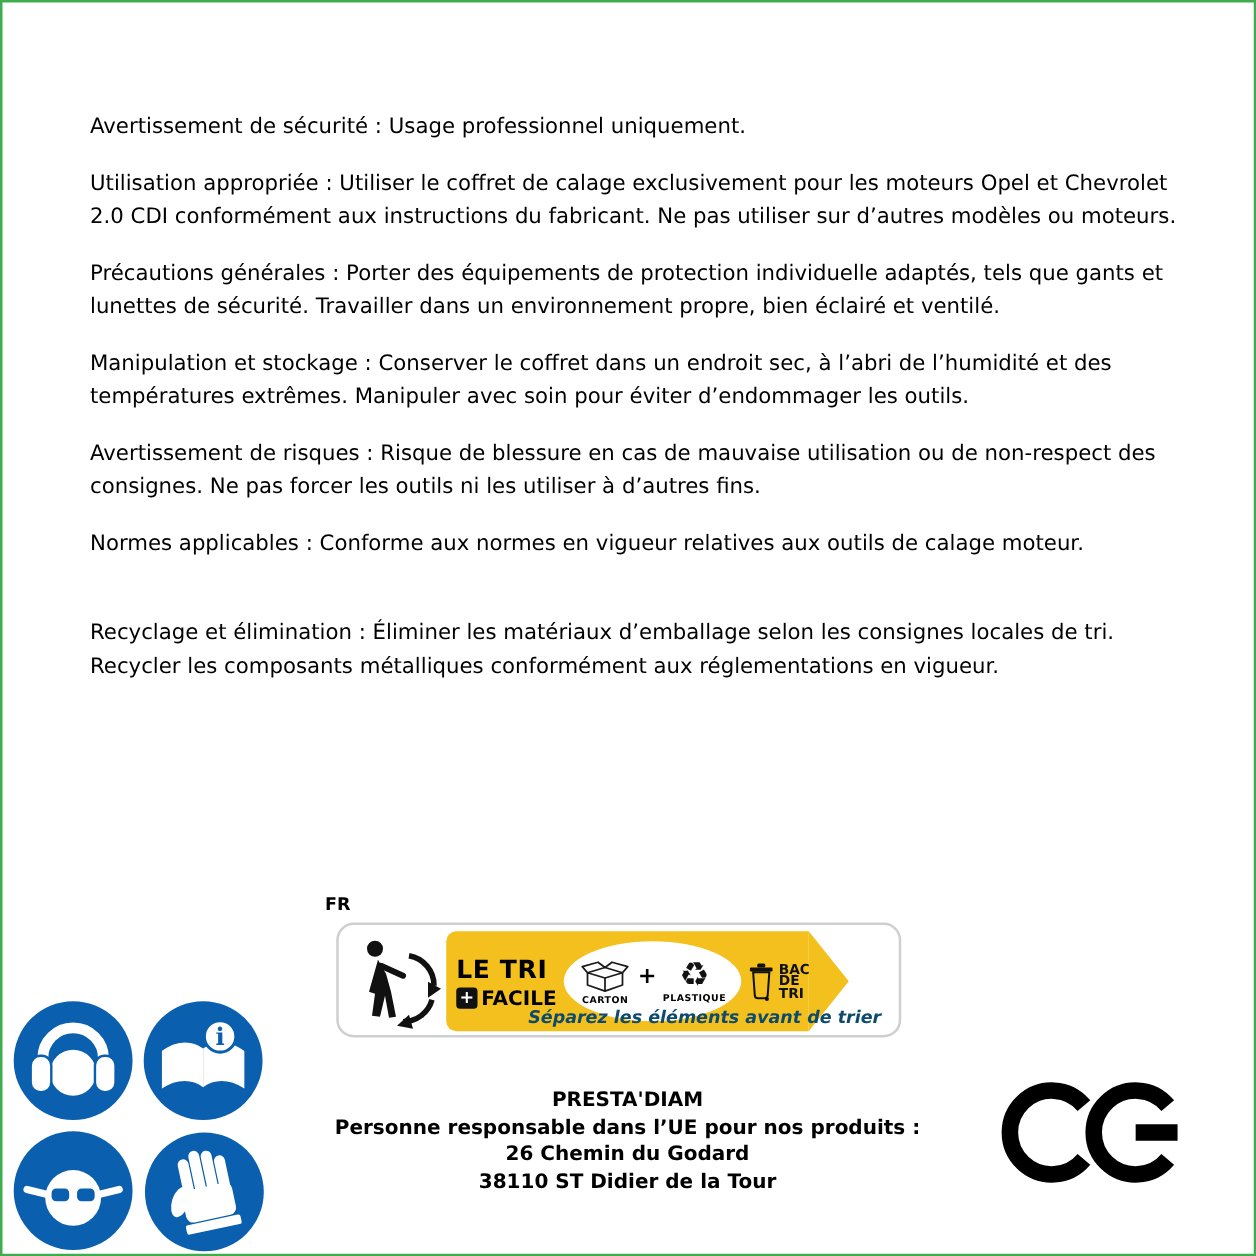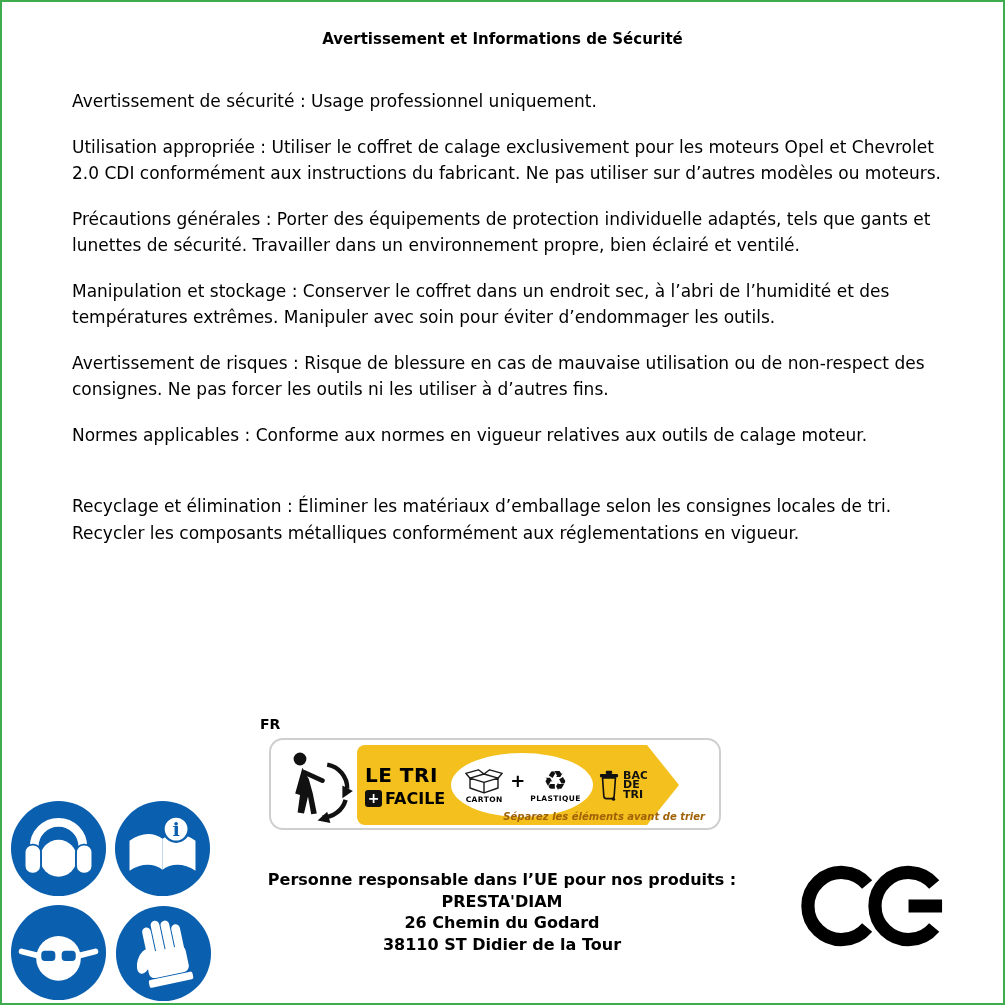--- a/index.html
+++ b/index.html
@@ -54,21 +54,21 @@
     display:flex;align-items:center;justify-content:center;gap:5px;flex:none;
   }
   .material{display:flex;flex-direction:column;align-items:center;}
   .material-label{font-size:7.5px;font-weight:700;letter-spacing:0.4px;margin-top:0;}
   .mat-plus{font-size:18px;font-weight:800;margin-top:-10px;}
   .recycle-glyph{font-size:27px;line-height:27px;color:#111;}
   .bin-group{display:flex;align-items:center;margin-left:5px;gap:3px;flex:none;}
   .bin-text{font-size:11px;font-weight:800;line-height:9.5px;color:#111;}
   .tri-tagline{
     position:absolute;right:14px;bottom:6px;
-    font-style:italic;font-weight:700;font-size:10px;color:#a16207;
+    font-style:italic;font-weight:700;font-size:14px;color:#0c4a6e;
   }
 
   
   .mi{position:absolute;width:97px;height:97px;}
   .mi-ear{left:8px;top:798px;}
   .mi-book{left:112px;top:798px;}
   .mi-glasses{left:8px;top:902px;}
   .mi-gloves{left:113px;top:903px;}
 
   
@@ -77,21 +77,20 @@
     text-align:center;font-weight:bold;font-size:16px;line-height:21.5px;
   }
 
   .ce-mark{position:absolute;left:798px;top:853px;width:150px;height:102px;}
 </style>
 </head>
 <body>
 
 <div class="page">
 
-  <h1 class="title">Avertissement et Informations de Sécurité</h1>
 
   <div class="body-text">
     <p>Avertissement de sécurité : Usage professionnel uniquement.</p>
     <p>Utilisation appropriée : Utiliser le coffret de calage exclusivement pour les moteurs Opel et Chevrolet 2.0 CDI conformément aux instructions du fabricant. Ne pas utiliser sur d’autres modèles ou moteurs.</p>
     <p>Précautions générales : Porter des équipements de protection individuelle adaptés, tels que gants et lunettes de sécurité. Travailler dans un environnement propre, bien éclairé et ventilé.</p>
     <p>Manipulation et stockage : Conserver le coffret dans un endroit sec, à l’abri de l’humidité et des températures extrêmes. Manipuler avec soin pour éviter d’endommager les outils.</p>
     <p>Avertissement de risques : Risque de blessure en cas de mauvaise utilisation ou de non-respect des consignes. Ne pas forcer les outils ni les utiliser à d’autres fins.</p>
     <p>Normes applicables : Conforme aux normes en vigueur relatives aux outils de calage moteur.</p>
     <p class="gap-top">Recyclage et élimination : Éliminer les matériaux d’emballage selon les consignes locales de tri. Recycler les composants métalliques conformément aux réglementations en vigueur.</p>
   </div>
@@ -187,22 +186,22 @@
       <rect x="43" y="15" width="9" height="41" rx="4.5"></rect>
       <rect x="53" y="17" width="9" height="39" rx="4.5"></rect>
       <rect x="63" y="23" width="9" height="33" rx="4.5"></rect>
       <ellipse cx="29" cy="54" rx="7" ry="13" transform="rotate(30 29 54)"></ellipse>
       <rect x="31" y="46" width="42" height="27" rx="6"></rect>
       <rect x="29" y="74" width="46" height="8" rx="2"></rect>
     </g>
   </svg>
 
   <div class="contact-block">
+    <div>PRESTA'DIAM</div>
     <div>Personne responsable dans l’UE pour nos produits :</div>
-    <div>PRESTA'DIAM</div>
     <div>26 Chemin du Godard</div>
     <div>38110 ST Didier de la Tour</div>
   </div>
 
   <svg class="ce-mark" viewBox="0 0 170 104" aria-hidden="true">
     <g fill="none" stroke="#000" stroke-width="15">
       <path d="M76.1 27.6 A38 38 0 1 0 76.1 76.4"></path>
       <path d="M152.1 27.6 A38 38 0 1 0 152.1 76.4"></path>
       <path d="M123 52 L161 52"></path>
     </g>

